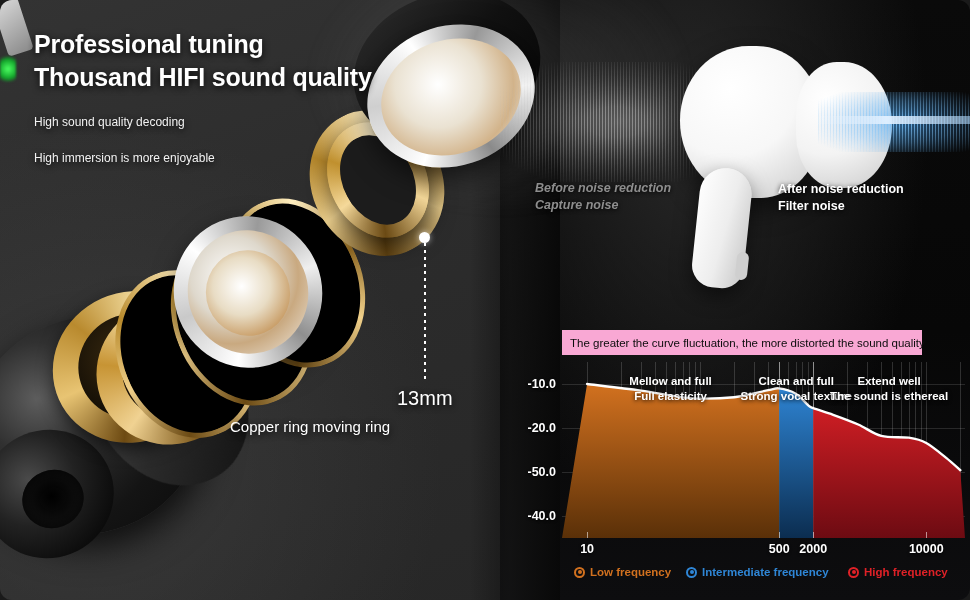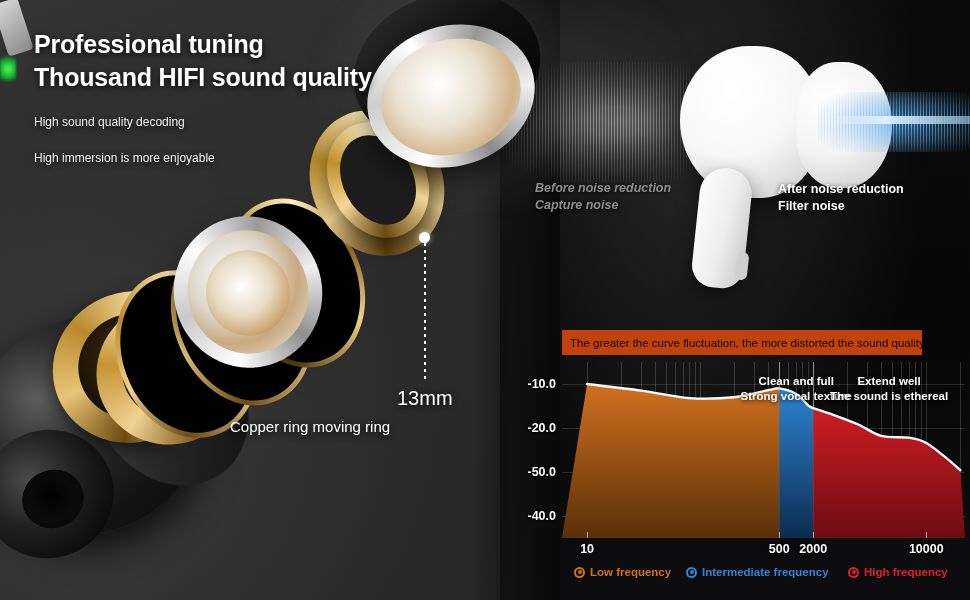--- a/index.html
+++ b/index.html
@@ -3,21 +3,21 @@
 <meta charset="utf-8">
 <title>Professional Tuning HIFI Earbuds</title>
 <style>
   * { margin:0; padding:0; box-sizing:border-box; }
   html,body { width:970px; height:600px; overflow:hidden; }
   body {
     font-family:"Liberation Sans", sans-serif;
     background:#1a1a1a;
     position:relative;
   }
-  #stage { position:absolute; inset:0; width:970px; height:600px; overflow:hidden; }
+  #stage { position:absolute; inset:0; width:970px; height:600px; overflow:hidden;border-radius:12px; }
 
   
   .panel-left {
     position:absolute; left:0; top:0; width:520px; height:600px;
     background:
       radial-gradient(circle at 18% 78%, rgba(70,70,70,.55) 0%, rgba(40,40,40,0) 55%),
       linear-gradient(160deg,#333 0%,#2c2c2c 45%,#272727 100%);
   }
   .panel-right {
     position:absolute; left:500px; top:0; width:470px; height:600px;
@@ -274,21 +274,21 @@
   .nr-after {
     left:778px; top:181px; width:195px;
     color:#ffffff; font-weight:bold;
     text-shadow:0 1px 5px rgba(0,0,0,.95);
   }
 
   
   .chart-wrap { position:absolute; left:500px; top:322px; width:470px; height:278px; z-index:25; }
   .chart-banner {
     position:absolute; left:62px; top:8px; width:360px; height:25px;
-    background:#c2410c; color:#0d0d0d; font-size:11.5px;
+    background:#f9a8d4; color:#0d0d0d; font-size:11.5px;
     display:flex; align-items:center; padding:0 8px; white-space:nowrap;
   }
   .plot {
     position:absolute; left:62px; top:40px; width:403px; height:176px;
     overflow:hidden;
   }
   .gridv { position:absolute; top:0; bottom:0; width:1px; background:rgba(255,255,255,.16); }
   .gridv.major { background:rgba(255,255,255,.45); }
   .gridh { position:absolute; left:0; right:0; height:1px; background:rgba(255,255,255,.13); }
   .plot svg { position:absolute; left:0; top:0; }
@@ -487,20 +487,24 @@
         </div>
         <div class="lg" style="left: 130px; color: rgb(47, 134, 214);">
           <span class="lg-dot"></span>
           <span>Intermediate frequency</span>
         </div>
         <div class="lg" style="left: 292px; color: rgb(224, 33, 39);">
           <span class="lg-dot"></span>
           <span>High frequency</span>
         </div>
       </div>
+  <div class="zone" style="left: 170.59px; top: 52px; transform: translateX(-50%); position: absolute;">
+        <div>Mellow and full</div>
+        <div>Full elasticity</div>
+      </div>
       <div class="zone" style="left: 296.199px; top: 52px; transform: translateX(-50%); position: absolute;">
         <div>Clean and full</div>
         <div>Strong vocal texture</div>
       </div>
       <div class="zone" style="left: 389.108px; top: 52px; transform: translateX(-50%); position: absolute;">
         <div>Extend well</div>
         <div>The sound is ethereal</div>
       </div>
     </div>
 

